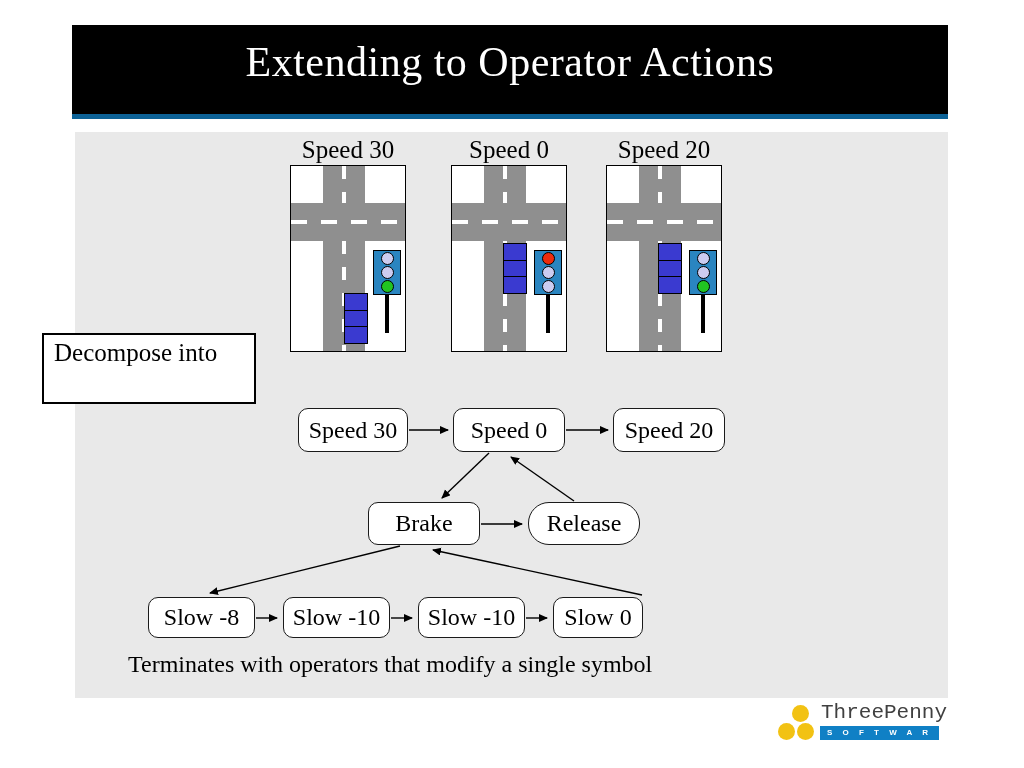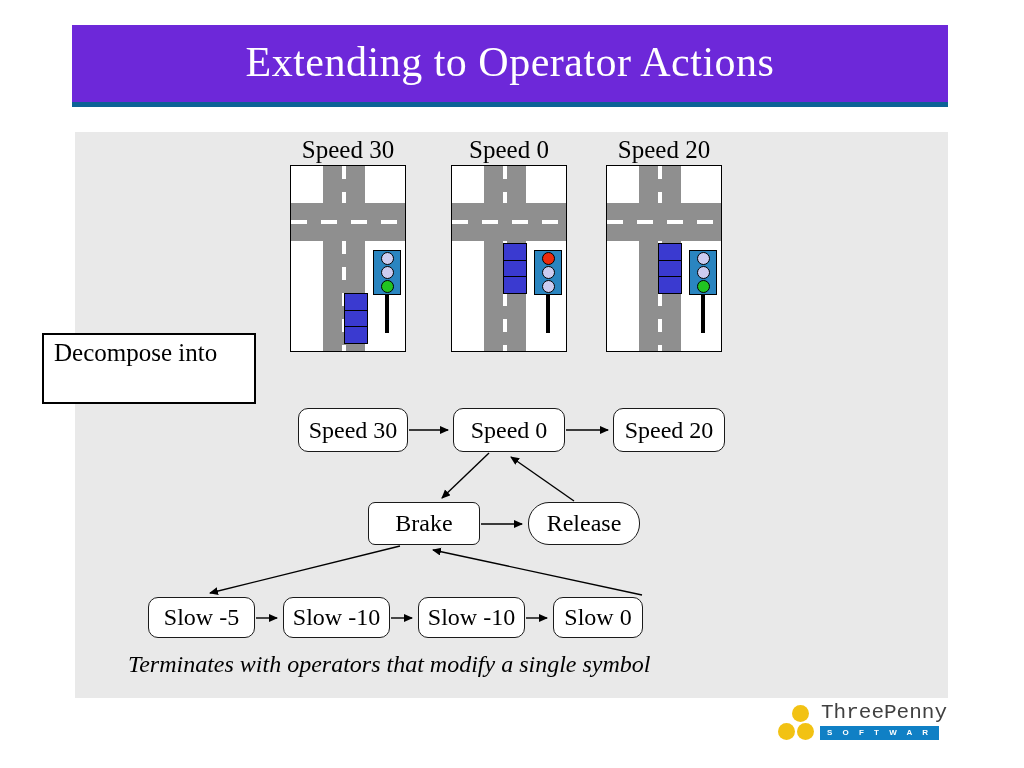--- a/index.html
+++ b/index.html
@@ -2,22 +2,22 @@
 <html><head>
 <meta charset="utf-8">
 <style>
   html,body{margin:0;padding:0;}
   body{
     width:1024px;height:768px;position:relative;background:#ffffff;
     font-family:"Liberation Serif", serif;overflow:hidden;
   }
   
   .banner{
-    position:absolute;left:72px;top:25px;width:876px;height:82px;
-    background:#6d28d9;border-bottom:5px solid #0d6296;box-sizing:border-box;
+    position:absolute;left:72px;top:25px;width:876px;height:94px;
+    background:#000000;border-bottom:5px solid #0d6296;box-sizing:border-box;
     color:#ffffff;text-align:center;font-size:42px;line-height:74px;
     letter-spacing:0.5px;
   }
   
   .content{
     position:absolute;left:75px;top:132px;width:873px;height:566px;
     background:#e9e9e9;
   }
   
   .scene-label{
@@ -55,21 +55,21 @@
     font-size:25px;line-height:33px;padding:1px 0 0 10px;color:#000;
   }
   
   .node{
     position:absolute;background:#ffffff;border:1.5px solid #1a1a1a;border-radius:10px;
     box-sizing:border-box;display:flex;align-items:center;justify-content:center;
     font-size:24px;color:#000;
   }
   
   .caption{
-    position:absolute;left:128px;top:651px;font-size:24px;font-style:italic;color:#000;
+    position:absolute;left:128px;top:651px;font-size:24px;color:#000;
   }
   
   svg.arrows{position:absolute;left:0;top:0;width:1024px;height:768px;pointer-events:none;}
   
   .logo-dot{position:absolute;width:17px;height:17px;border-radius:50%;background:#f2c213;}
   .logo-name{
     position:absolute;left:821px;top:701px;width:118px;height:24px;
     font-family:Liberation Mono, monospace;font-size:21px;color:#404040;
     text-align:center;white-space:nowrap;
   }
@@ -149,23 +149,23 @@
   </div>
 </div>
 
 <div class="note-box">
   <div>Decompose into</div>
 </div>
 
 <div class="node" style="left:298px;top:408px;width:110px;height:44px;">Speed 30</div>
 <div class="node" style="left:453px;top:408px;width:112px;height:44px;">Speed 0</div>
 <div class="node" style="left:613px;top:408px;width:112px;height:44px;">Speed 20</div>
-<div class="node" style="left:368px;top:502px;width:112px;height:43px;border-radius:7px;">Brake</div>
+<div class="node" style="left:368px;top:502px;width:112px;height:43px;">Brake</div>
 <div class="node" style="left:528px;top:502px;width:112px;height:43px;border-radius:21px;">Release</div>
-<div class="node" style="left:148px;top:597px;width:107px;height:41px;">Slow -5</div>
+<div class="node" style="left:148px;top:597px;width:107px;height:41px;">Slow -8</div>
 <div class="node" style="left:283px;top:597px;width:107px;height:41px;">Slow -10</div>
 <div class="node" style="left:418px;top:597px;width:107px;height:41px;">Slow -10</div>
 <div class="node" style="left:553px;top:597px;width:90px;height:41px;">Slow 0</div>
 
 <svg class="arrows" viewBox="0 0 1024 768">
   <defs>
     <marker id="ah" markerWidth="10" markerHeight="9" refX="8" refY="4" orient="auto" markerUnits="userSpaceOnUse">
       <path d="M0,0 L9,4 L0,8 z" fill="#000"></path>
     </marker>
   </defs>

